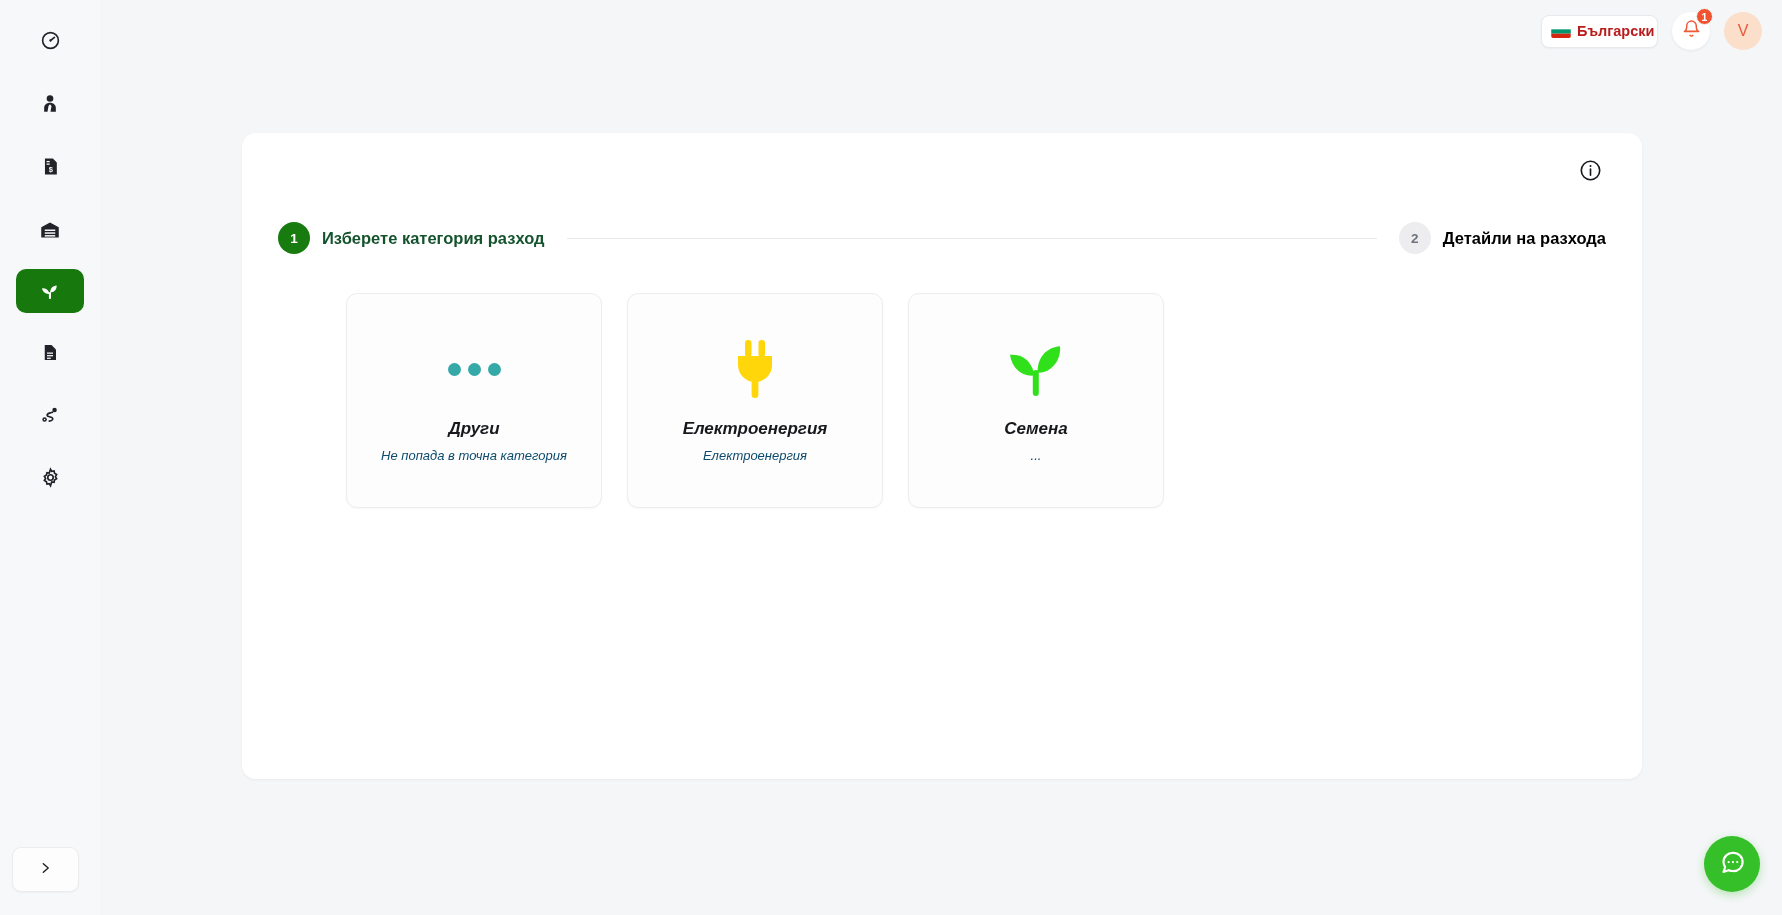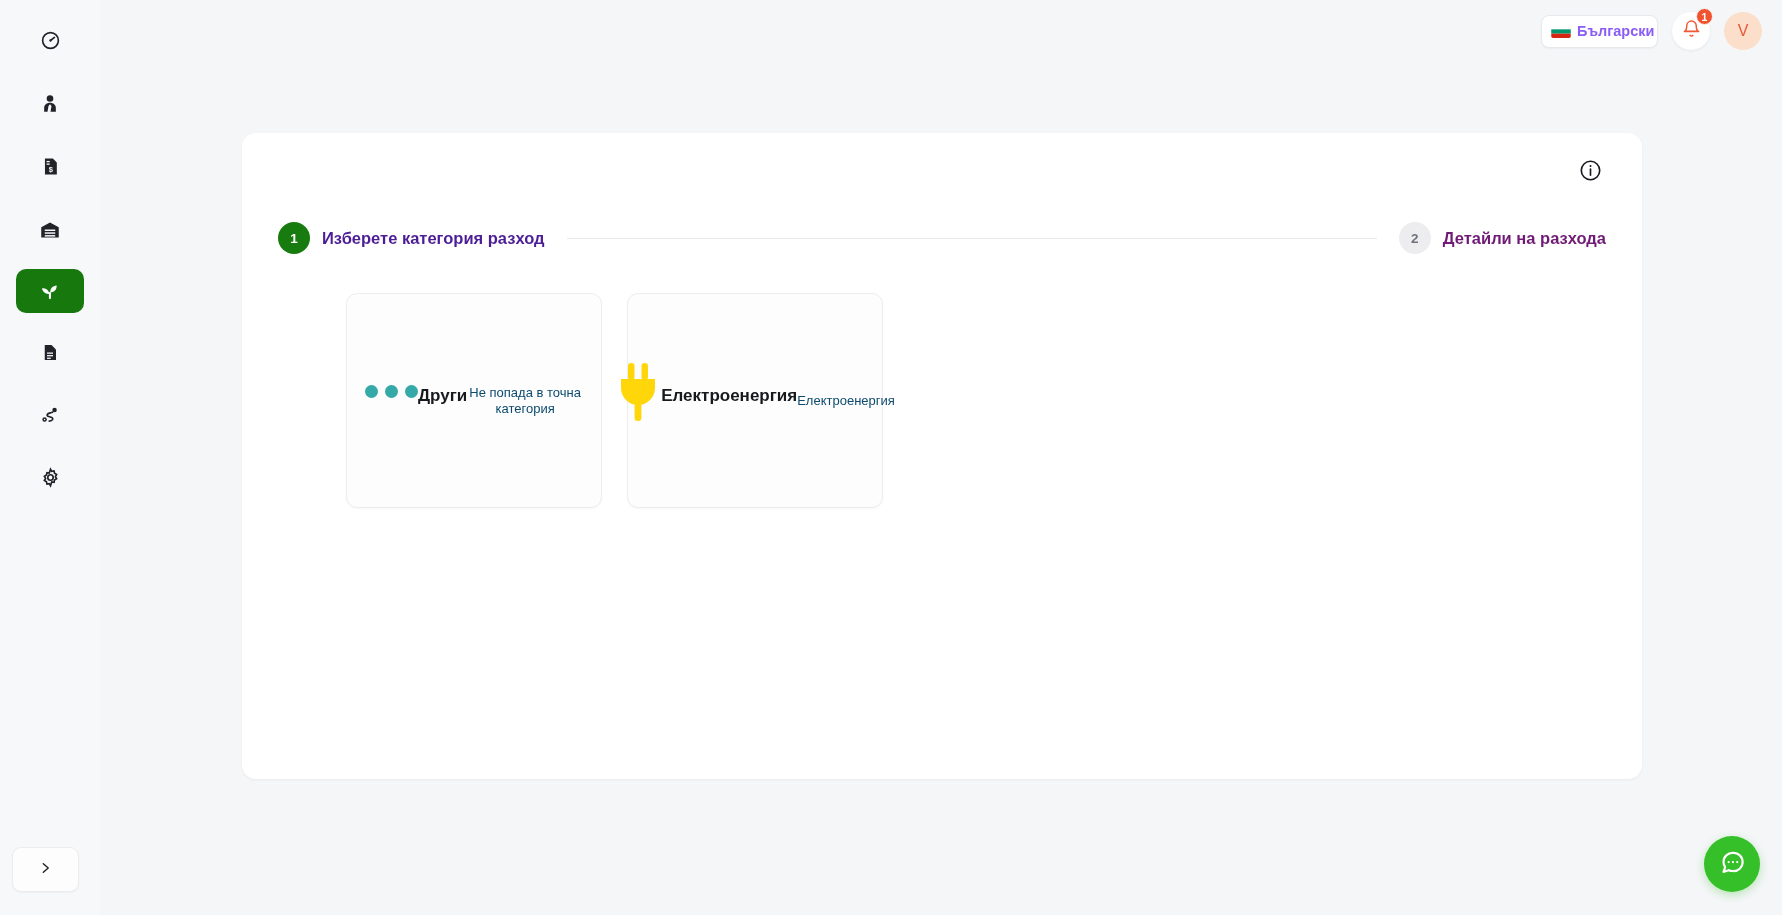--- a/index.html
+++ b/index.html
@@ -77,21 +77,21 @@
     max-width: 117px;
     background: #ffffff;
     border: 1px solid #e8e9ec;
     border-radius: 8px;
     display: flex;
     align-items: center;
     gap: 6px;
     padding: 0 9px;
     font-size: 14.5px;
     font-weight: bold;
-    color: #8b5cf6;
+    color: #b91c1c;
     cursor: pointer;
     overflow: hidden;
     white-space: nowrap;
     box-shadow: 0 1px 2px rgba(16,24,40,0.04);
   }
   .flag {
     width: 20px;
     height: 13px;
     flex: 0 0 20px;
     border-radius: 2px;
@@ -175,22 +175,22 @@
     border-radius: 50%;
     display: flex;
     align-items: center;
     justify-content: center;
     font-size: 13.5px;
     font-weight: bold;
   }
   .step-num.done { background: #187b0f; color: #ffffff; }
   .step-num.idle { background: #ededf0; color: #6e737d; }
   .step-label { font-size: 16.5px; font-weight: bold; }
-  .step-label.active { color: #4c1d95; }
-  .step-label.idle { color: #701a75; }
+  .step-label.active { color: #14532d; }
+  .step-label.idle { color: #000000; }
   .step-line {
     flex: 1 1 auto;
     height: 1px;
     background: #e9eaed;
     margin: 0 22px;
   }
 
   
   .grid {
     position: absolute;
@@ -201,26 +201,27 @@
     flex-wrap: wrap;
     gap: 25px;
   }
   .cat-card {
     width: 256px;
     height: 215px;
     background: #fdfdfd;
     border: 1px solid #ededef;
     border-radius: 11px;
     display: flex;
-    flex-direction: row;
+    flex-direction: column;
     align-items: center;
     justify-content: center;
     cursor: pointer;
     padding: 10px 18px;
     box-shadow: 0 1px 2px rgba(16,24,40,0.03);
+    font-style: italic;
   }
   .cat-icon {
     height: 64px;
     display: flex;
     align-items: center;
     justify-content: center;
     margin-bottom: 18px;
   }
   .cat-title {
     font-size: 17px;
@@ -420,20 +421,31 @@
           <rect x="26.5" y="0" width="6.5" height="17" rx="3"></rect>
           <path d="M6 16h34v9c0 9.4-7.6 17-17 17S6 34.4 6 25z"></path>
           <rect x="19.6" y="40" width="6.8" height="18" rx="3.2"></rect>
         </svg>
       </div>
       <div class="cat-title">Електроенергия</div>
       <div class="cat-sub">Електроенергия</div>
     </div>
 
 
+    <div class="cat-card">
+      <div class="cat-icon">
+        <svg width="52" height="54" viewBox="0 0 52 54" fill="#2fe01a">
+          <path d="M27.5 30C27.5 15.5 36 5.5 50 4.2c1.2 13.8-7.8 25.4-21 26.6z"></path>
+          <path d="M24.5 33.5C22 19 12.5 11.5 0 12.8 2 26.5 12 34.8 24.5 33.5z"></path>
+          <rect x="22.8" y="28" width="6" height="26" rx="3"></rect>
+        </svg>
+      </div>
+      <div class="cat-title">Семена</div>
+      <div class="cat-sub">...</div>
+    </div>
 
 
   </div>
 </main>
 
 <div class="chat-fab">
   <span>
     <svg width="27" height="27" viewBox="0 0 24 24" fill="none" stroke="#ffffff" stroke-width="1.9" stroke-linejoin="round">
       <path d="M21 11.6a8 8 0 0 1-8.6 8 9.2 9.2 0 0 1-3.8-.8L4 20.4l1.5-4.3a8 8 0 0 1-1.5-4.6 8 8 0 0 1 8.5-8 8 8 0 0 1 8.5 8z"></path>
       <circle cx="8.6" cy="11.6" r="1" fill="#ffffff" stroke="none"></circle>

